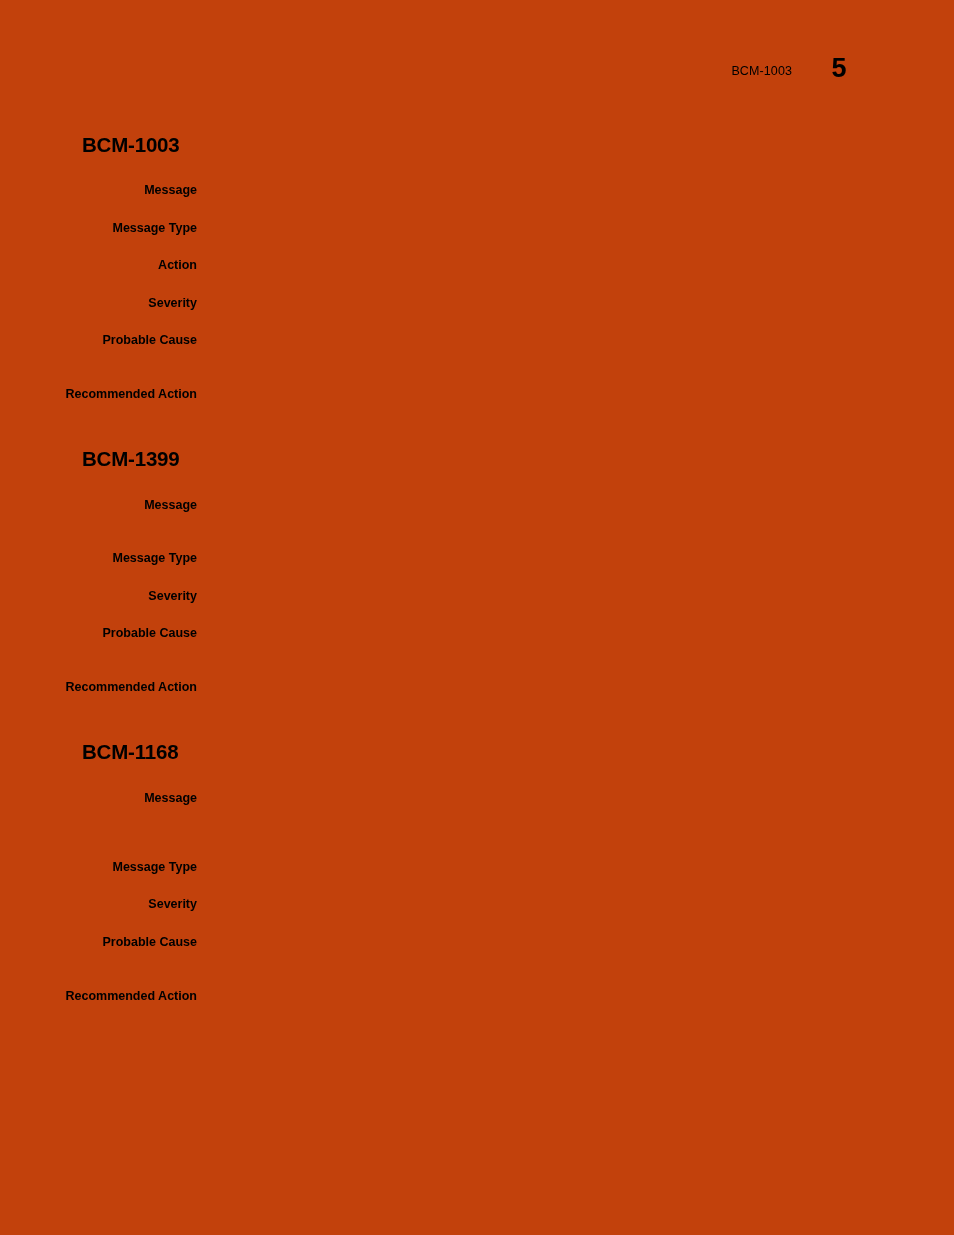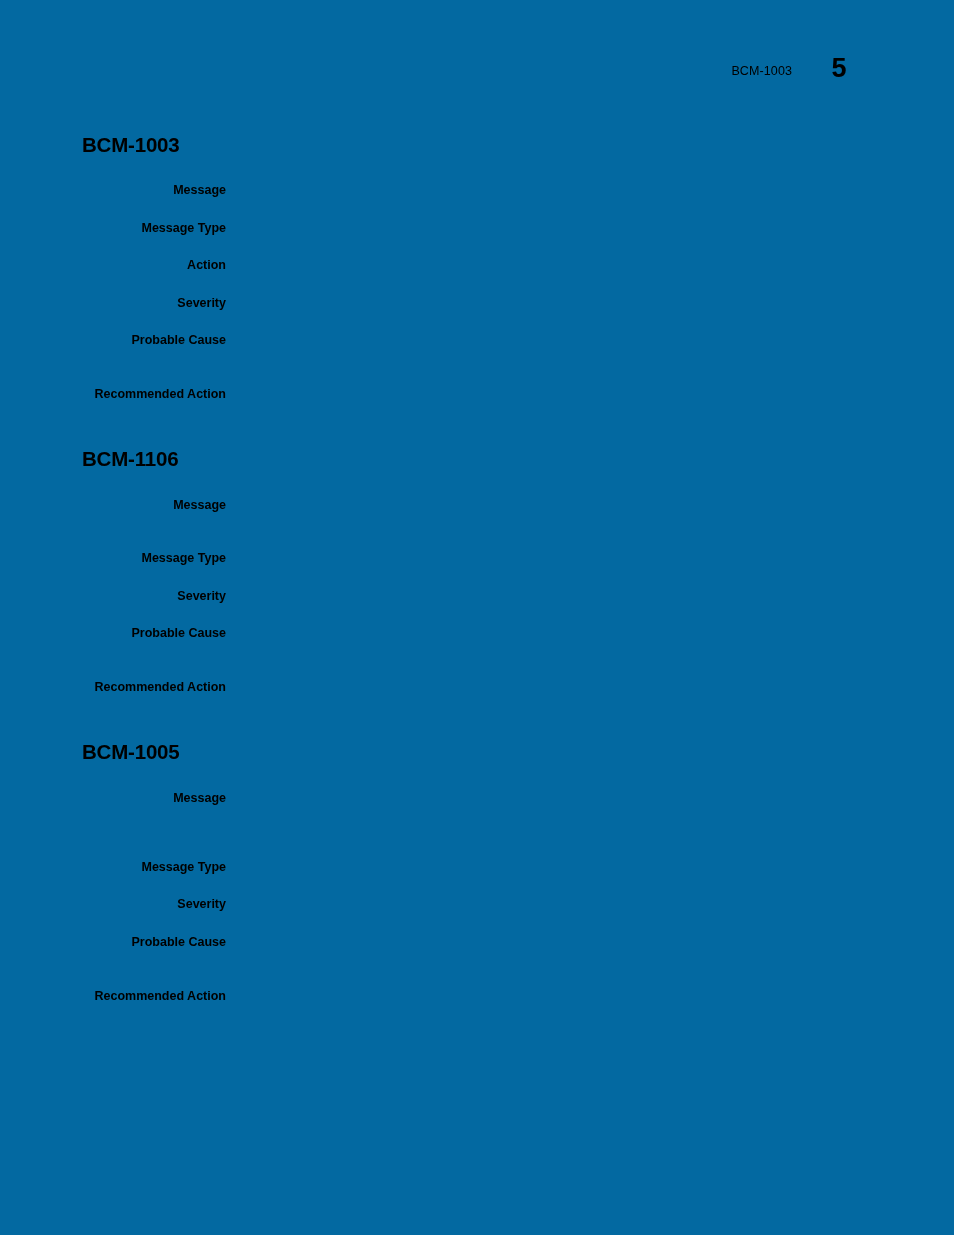--- a/index.html
+++ b/index.html
@@ -10,21 +10,21 @@
   }
   body {
     font-family: "Liberation Sans", sans-serif;
     color: #000000;
     -webkit-font-smoothing: antialiased;
   }
   .page {
     position: relative;
     width: 954px;
     height: 1235px;
-    background: #0369a1;
+    background: #c2410c;
     overflow: hidden;
   }
 
   
   .running-head {
     position: absolute;
     top: 64px;
     left: 640px;
     width: 152px;
     text-align: right;
@@ -80,21 +80,20 @@
   .field-label {
     position: absolute;
     left: 0;
     top: 0;
     width: 197px;
     text-align: right;
     font-size: 12.5px;
     font-weight: 700;
     line-height: 19px;
     color: #000000;
-    padding-left: 29px;
   }
   .field-value {
     position: absolute;
     left: 213px;
     top: 0;
     width: 700px;
     font-size: 12.5px;
     font-weight: 400;
     line-height: 19px;
     color: #000000;
@@ -132,21 +131,21 @@
         <div class="field" style="top: 331px;">
           <div class="field-label">Probable Cause</div>
           <div class="field-value"></div>
         </div>
         <div class="field" style="top: 385px;">
           <div class="field-label">Recommended Action</div>
           <div class="field-value"></div>
         </div>
       </div>
       <div class="section" style="top: 0px;">
-        <div class="section-title" style="top: 447px;">BCM-1106</div>
+        <div class="section-title" style="top: 447px;">BCM-1399</div>
         <div class="field" style="top: 496px;">
           <div class="field-label">Message</div>
           <div class="field-value"></div>
         </div>
         <div class="field" style="top: 549px;">
           <div class="field-label">Message Type</div>
           <div class="field-value"></div>
         </div>
         <div class="field" style="top: 587px;">
           <div class="field-label">Severity</div>
@@ -155,21 +154,21 @@
         <div class="field" style="top: 624px;">
           <div class="field-label">Probable Cause</div>
           <div class="field-value"></div>
         </div>
         <div class="field" style="top: 678px;">
           <div class="field-label">Recommended Action</div>
           <div class="field-value"></div>
         </div>
       </div>
       <div class="section" style="top: 0px;">
-        <div class="section-title" style="top: 740px;">BCM-1005</div>
+        <div class="section-title" style="top: 740px;">BCM-1168</div>
         <div class="field" style="top: 789px;">
           <div class="field-label">Message</div>
           <div class="field-value"></div>
         </div>
         <div class="field" style="top: 858px;">
           <div class="field-label">Message Type</div>
           <div class="field-value"></div>
         </div>
         <div class="field" style="top: 895px;">
           <div class="field-label">Severity</div>

